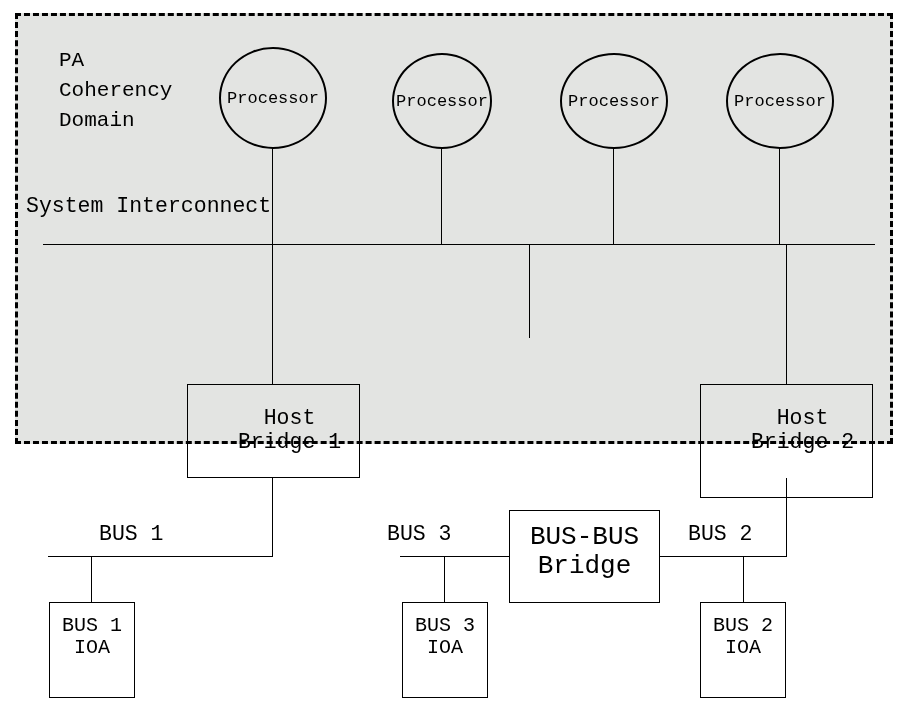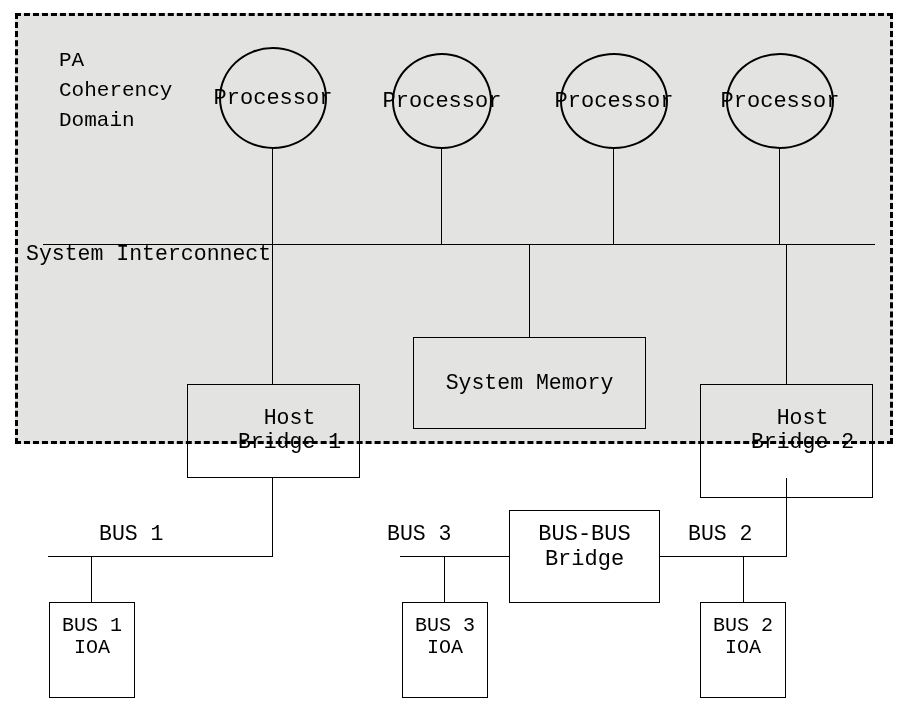--- a/index.html
+++ b/index.html
@@ -38,21 +38,20 @@
   .label-domain {
     left: 59px;
     top: 46px;
     font-size: 21px;
     line-height: 30px;
   }
   .label-interconnect {
     left: 26px;
     top: 196px;
     font-size: 21.5px;
-    margin-top: 48px;
   }
   .label-bus1 {
     left: 99px;
     top: 524px;
     font-size: 21.5px;
   }
   .label-bus3 {
     left: 387px;
     top: 524px;
     font-size: 21.5px;
@@ -68,21 +67,21 @@
     position: absolute;
     border: 2px solid #000000;
     border-radius: 50%;
     box-sizing: border-box;
     display: flex;
     align-items: center;
     justify-content: center;
     background: transparent;
   }
   .proc span {
-    font-size: 22px;
+    font-size: 17px;
     white-space: nowrap;
     text-align: center;
   }
 
   
   .box {
     position: absolute;
     border: 1.6px solid #000000;
     box-sizing: border-box;
     display: flex;
@@ -108,21 +107,21 @@
     align-items: center;
   }
   .box-sysmem span {
     font-size: 21.5px;
   }
 
   .box-bbbridge {
     align-items: flex-start;
   }
   .box-bbbridge span {
-    font-size: 22px;
+    font-size: 26px;
     padding-top: 12px;
   }
 
   .box-ioa {
     align-items: flex-start;
   }
   .box-ioa span {
     font-size: 20px;
     padding-top: 12px;
   }
@@ -169,23 +168,20 @@
   <div class="vline" style="left:441px; top:148px; height:97px;"></div>
   <div class="vline" style="left:613px; top:148px; height:97px;"></div>
   <div class="vline" style="left:779px; top:148px; height:97px;"></div>
 
   <div class="hline" style="left:43px; top:244px; width:832px;"></div>
 
   <div class="vline" style="left:272px; top:244px; height:141px;"></div>
   <div class="vline" style="left:529px; top:244px; height:94px;"></div>
   <div class="vline" style="left:786px; top:244px; height:141px;"></div>
 
-  <div class="box box-sysmem" style="left:413px; top:337px; width:233px; height:92px;">
-    <span>System Memory</span>
-  </div>
 
   <div class="box box-hostbridge" style="left:187px; top:384px; width:173px; height:94px; background:transparent;">
     <span>Host Bridge 1</span>
   </div>
   <div class="box box-hostbridge" style="left:700px; top:384px; width:173px; height:114px; background:transparent;">
     <span>Host Bridge 2</span>
   </div>
 
   <div class="vline" style="left:272px; top:478px; height:79px;"></div>
 

